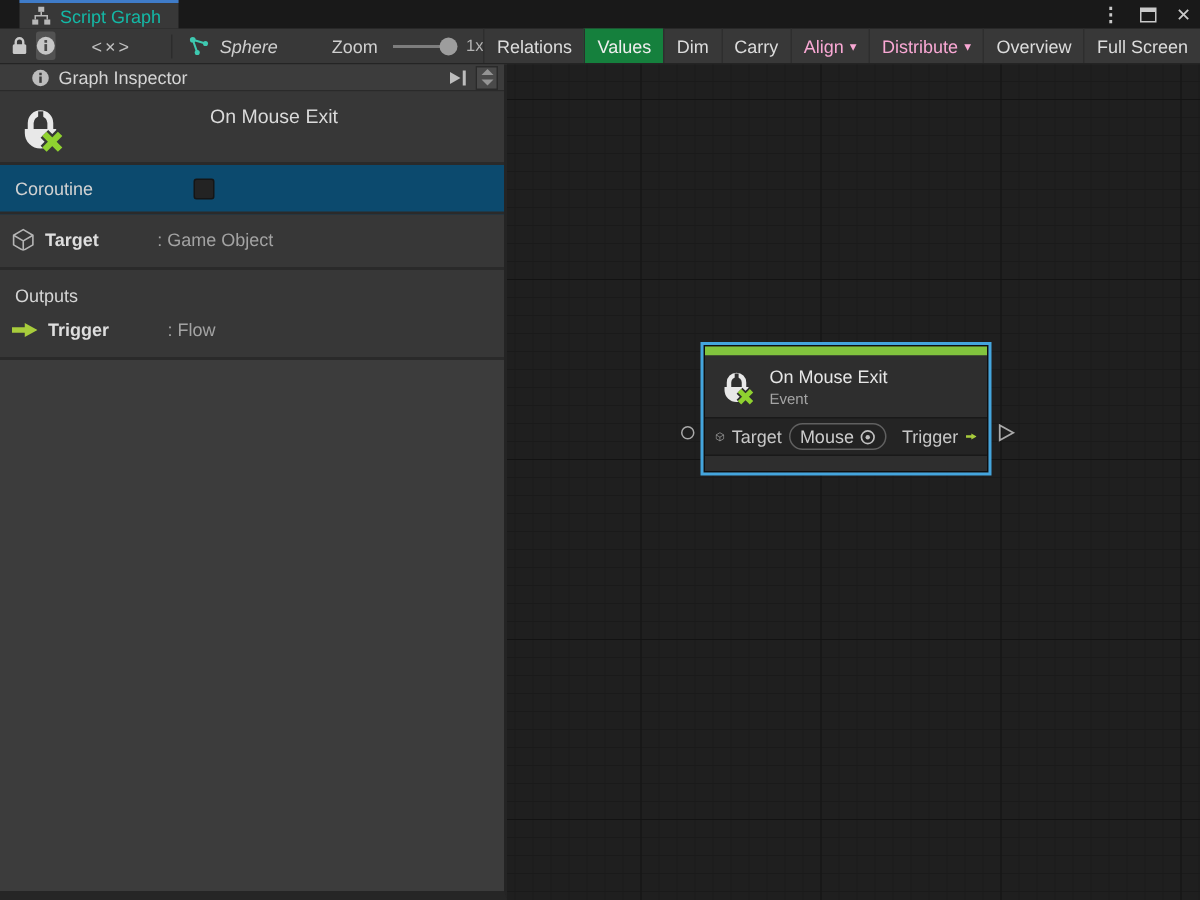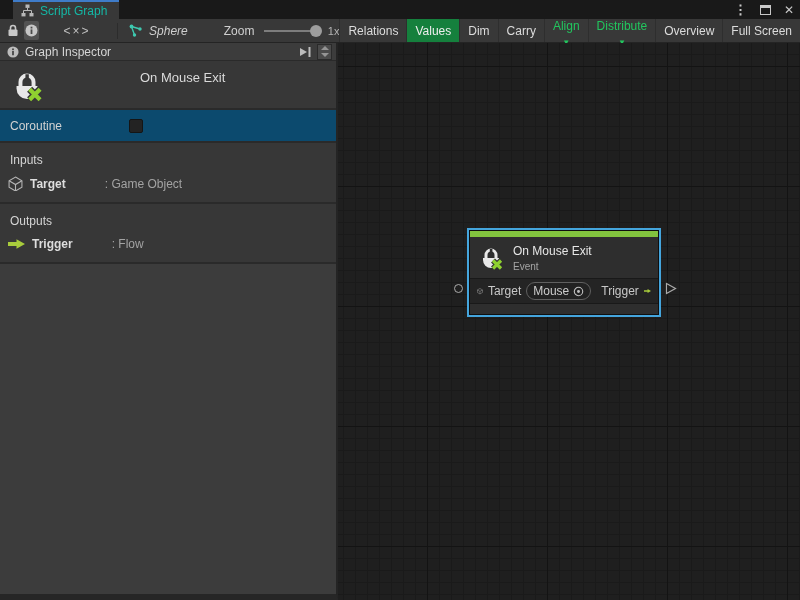--- a/index.html
+++ b/index.html
@@ -29,28 +29,28 @@
   .tb-context { margin-left:12px; display:flex; align-items:center; gap:6px;font-style:italic; }
   .tb-zoom-label { margin-left:36px; }
   .tb-slider { margin-left:10px; width:93px; height:2px; background:#7d7d7d; position:relative; }
   .tb-slider-handle { position:absolute; right:-4px; top:-5px; width:12px; height:12px;
                       border-radius:50%; background:#9d9d9d; }
   .tb-zoom-value { margin-left:10px; color:#b4b4b4; font-size:11px; }
   .tb-buttons { margin-left:auto; display:flex; height:100%; align-items:stretch; }
   .tb-btn { display:flex; align-items:center; gap:4px; padding:0 8px; border-left:1px solid #2e2e2e;
             white-space:nowrap; color:#dcdcdc; }
   .tb-btn.active { background:#15803d; color:#eeeeee; }
-  .tb-btn.disabled { color:#22c55e;flex-direction:column; }
+  .tb-btn.disabled { color:#f9a8d4; }
   .dd-arrow { font-size:9px; }
 
   
   .inspector { position:absolute; left:0; top:43px; width:338px; height:557px; background:#3c3c3c;
                border-right:2px solid #242424; border-bottom:6px solid #262626; font-size:12px; }
   .insp-title { height:18px; background:#3c3c3c; border-bottom:1px solid #2a2a2a; display:flex;
-                align-items:center; gap:6px; padding:0 4px 0 7px; color:#d5d5d5; }
+                align-items:center; gap:6px; padding:0 4px 0 21px; color:#d5d5d5; }
   .insp-title-icons { margin-left:auto; display:flex; align-items:center; gap:5px; }
   .updown-btn { width:15px; height:16px; background:#4a4a4a; border:1px solid #2a2a2a;
                 display:flex; flex-direction:column; align-items:center; justify-content:center; gap:3px; }
   .tri-up   { width:0; height:0; border-left:4px solid transparent; border-right:4px solid transparent;
               border-bottom:4px solid #949494; }
   .tri-down { width:0; height:0; border-left:4px solid transparent; border-right:4px solid transparent;
               border-top:4px solid #949494; }
 
   .insp-header { position:relative; height:49px; background:#373737; border-bottom:2px solid #2a2a2a; }
   .insp-header .big-icon { position:absolute; left:10px; top:8px; }
@@ -216,21 +216,20 @@
       </span>
       <span class="unit-title">On Mouse Exit</span>
     </div>
 
     <div class="insp-coroutine">
       <span class="lbl">Coroutine</span>
       <span class="checkbox"></span>
     </div>
 
     <div class="insp-section">
-      <div class="sec-title">Inputs</div>
       <div class="sec-item">
         <svg width="15" height="15" viewBox="0 0 14 14">
           <path d="M7 1 L13 4.5 V10.5 L7 14 L1 10.5 V4.5 Z" stroke="#b5b5b5" stroke-width="1" fill="none"></path>
           <path d="M1 4.5 L7 8 L13 4.5 M7 8 V14" stroke="#b5b5b5" stroke-width="1" fill="none"></path>
         </svg>
         <span class="pname">Target</span>
         <span class="ptype">: Game Object</span>
       </div>
     </div>
 

